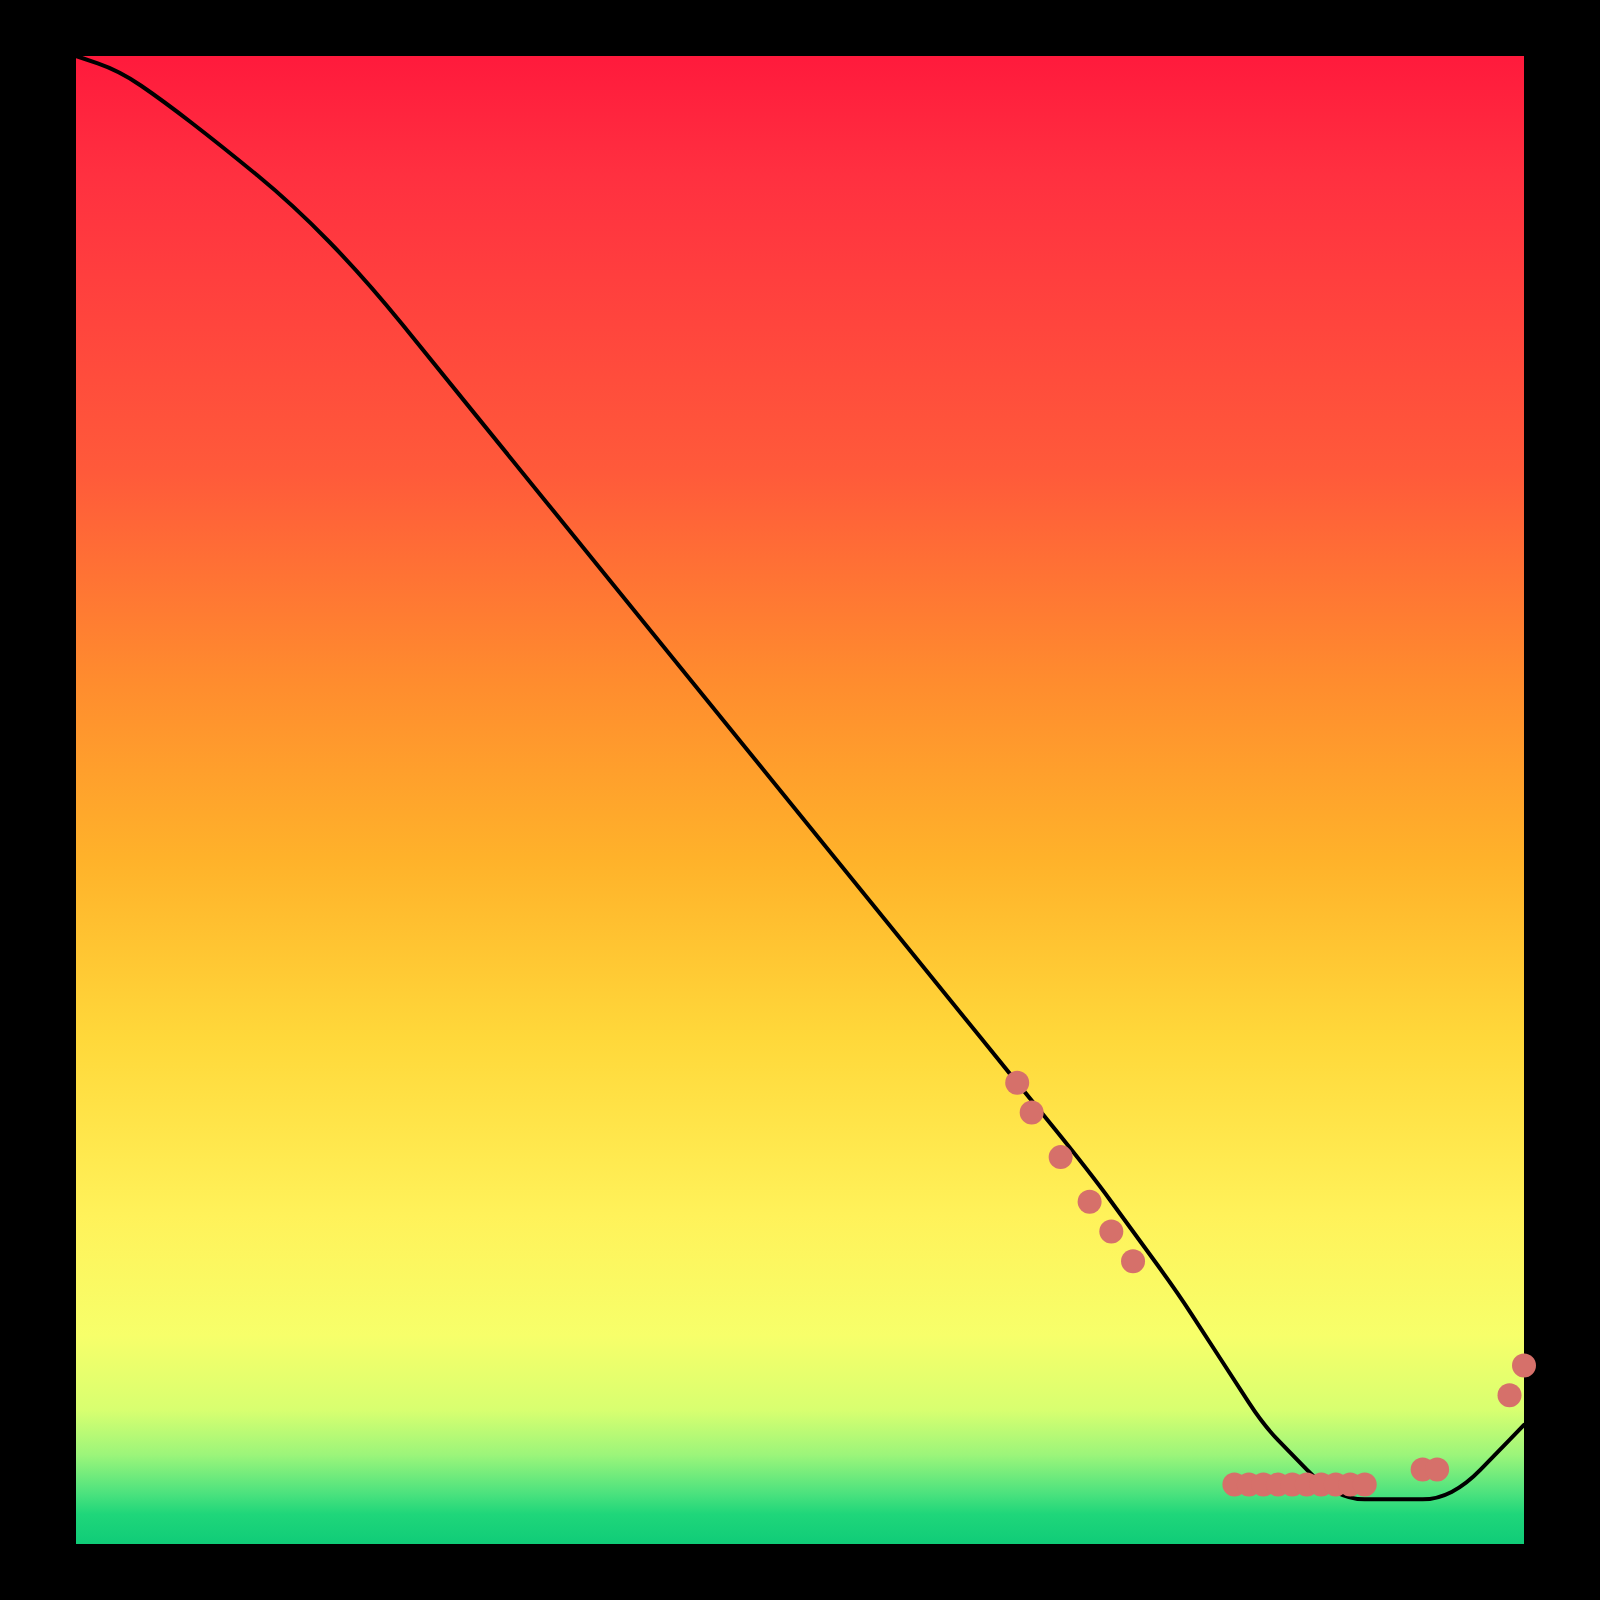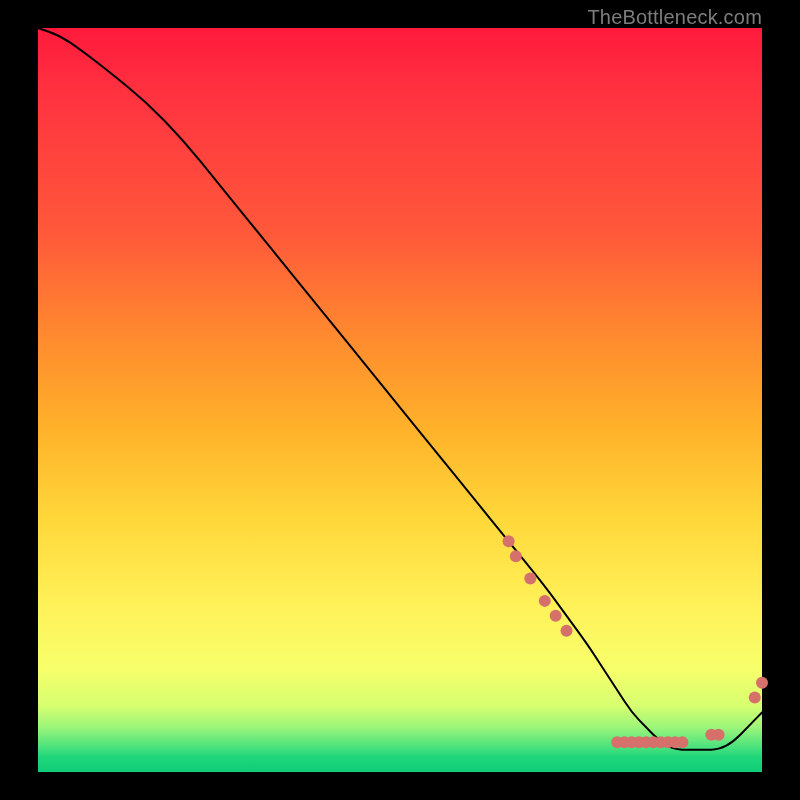--- a/index.html
+++ b/index.html
@@ -56,21 +56,20 @@
     top: 0;
     width: 724px;
     height: 744px;
     overflow: visible;
   }
 </style>
 </head>
 <body>
 
 <div class="frame">
-  <div class="watermark">TheBottleneck.com</div>
 
   <div class="plot-area">
     <svg class="curve" viewBox="0 0 724 744" preserveAspectRatio="none">
       <path fill="none" stroke="#000000" stroke-width="2" stroke-linecap="round" d="M 0 0 Q 0 0 10.86 3.7200000000000273 Q 21.72 7.440000000000055 32.58 14.880000000000052 Q 43.44 22.32000000000005 57.92 33.48000000000002 Q 72.4 44.639999999999986 90.5 59.51999999999998 Q 108.6 74.39999999999998 126.7 93 Q 144.8 111.60000000000002 162.9 133.92000000000002 Q 181 156.24 199.1 178.56 Q 217.2 200.88 235.29999999999998 223.2 Q 253.39999999999998 245.51999999999998 271.5 267.84000000000003 Q 289.6 290.16 307.70000000000005 312.48 Q 325.8 334.79999999999995 343.9 357.12 Q 362 379.44 380.1 401.76 Q 398.20000000000005 424.08 416.3 446.4 Q 434.4 468.72 452.5 491.04 Q 470.6 513.36 488.7 535.6800000000001 Q 506.79999999999995 558 517.66 572.88 Q 528.52 587.76 539.38 602.64 Q 550.24 617.52 557.48 628.6800000000001 Q 564.72 639.84 571.96 651 Q 579.2 662.16 586.44 673.3199999999999 Q 593.68 684.48 600.92 691.9200000000001 Q 608.16 699.36 615.4 706.8 Q 622.64 714.24 629.88 717.96 Q 637.12 721.68 644.36 721.68 Q 651.6 721.68 658.84 721.68 Q 666.08 721.68 673.3199999999999 721.68 Q 680.56 721.68 687.8 717.96 Q 695.04 714.24 702.28 706.8 Q 709.52 699.36 716.76 691.9200000000001 T 724 684.48"></path>
       <g>
           <circle cx="470.6" cy="513.36" r="6" fill="#d6706a"></circle>
           <circle cx="477.84000000000003" cy="528.24" r="6" fill="#d6706a"></circle>
           <circle cx="492.32000000000005" cy="550.56" r="6" fill="#d6706a"></circle>
           <circle cx="506.79999999999995" cy="572.88" r="6" fill="#d6706a"></circle>
           <circle cx="517.66" cy="587.76" r="6" fill="#d6706a"></circle>

